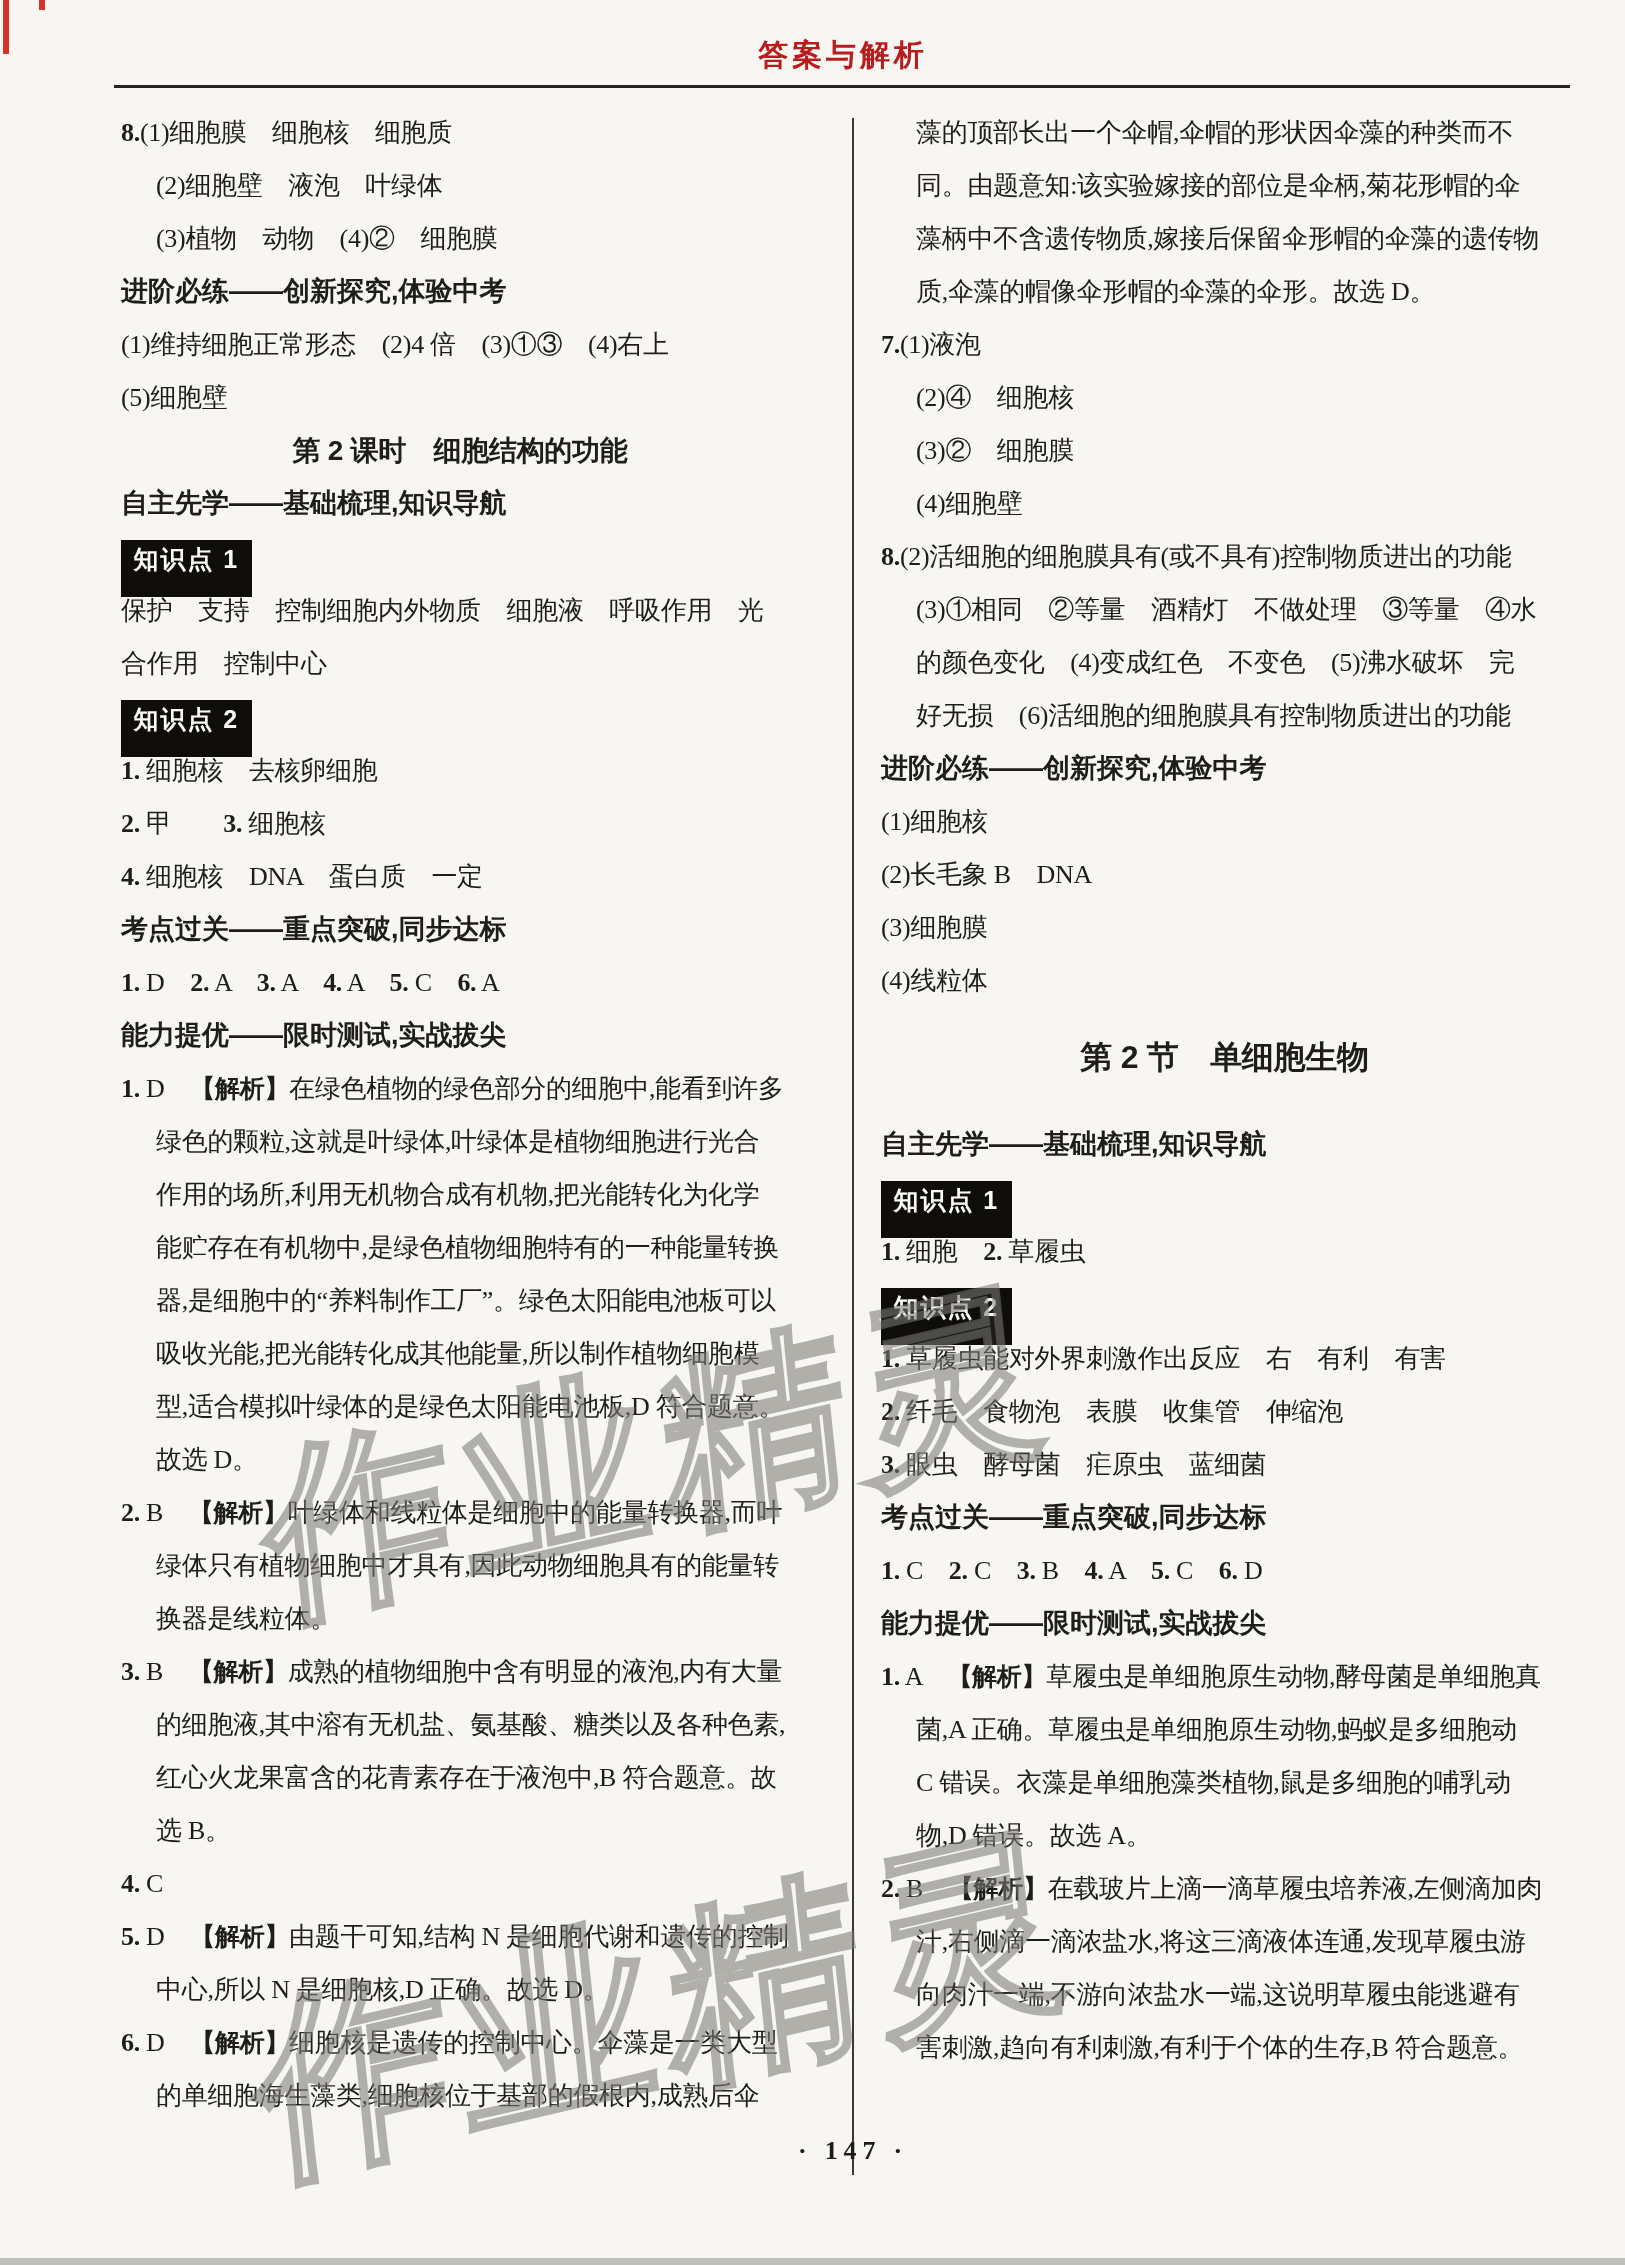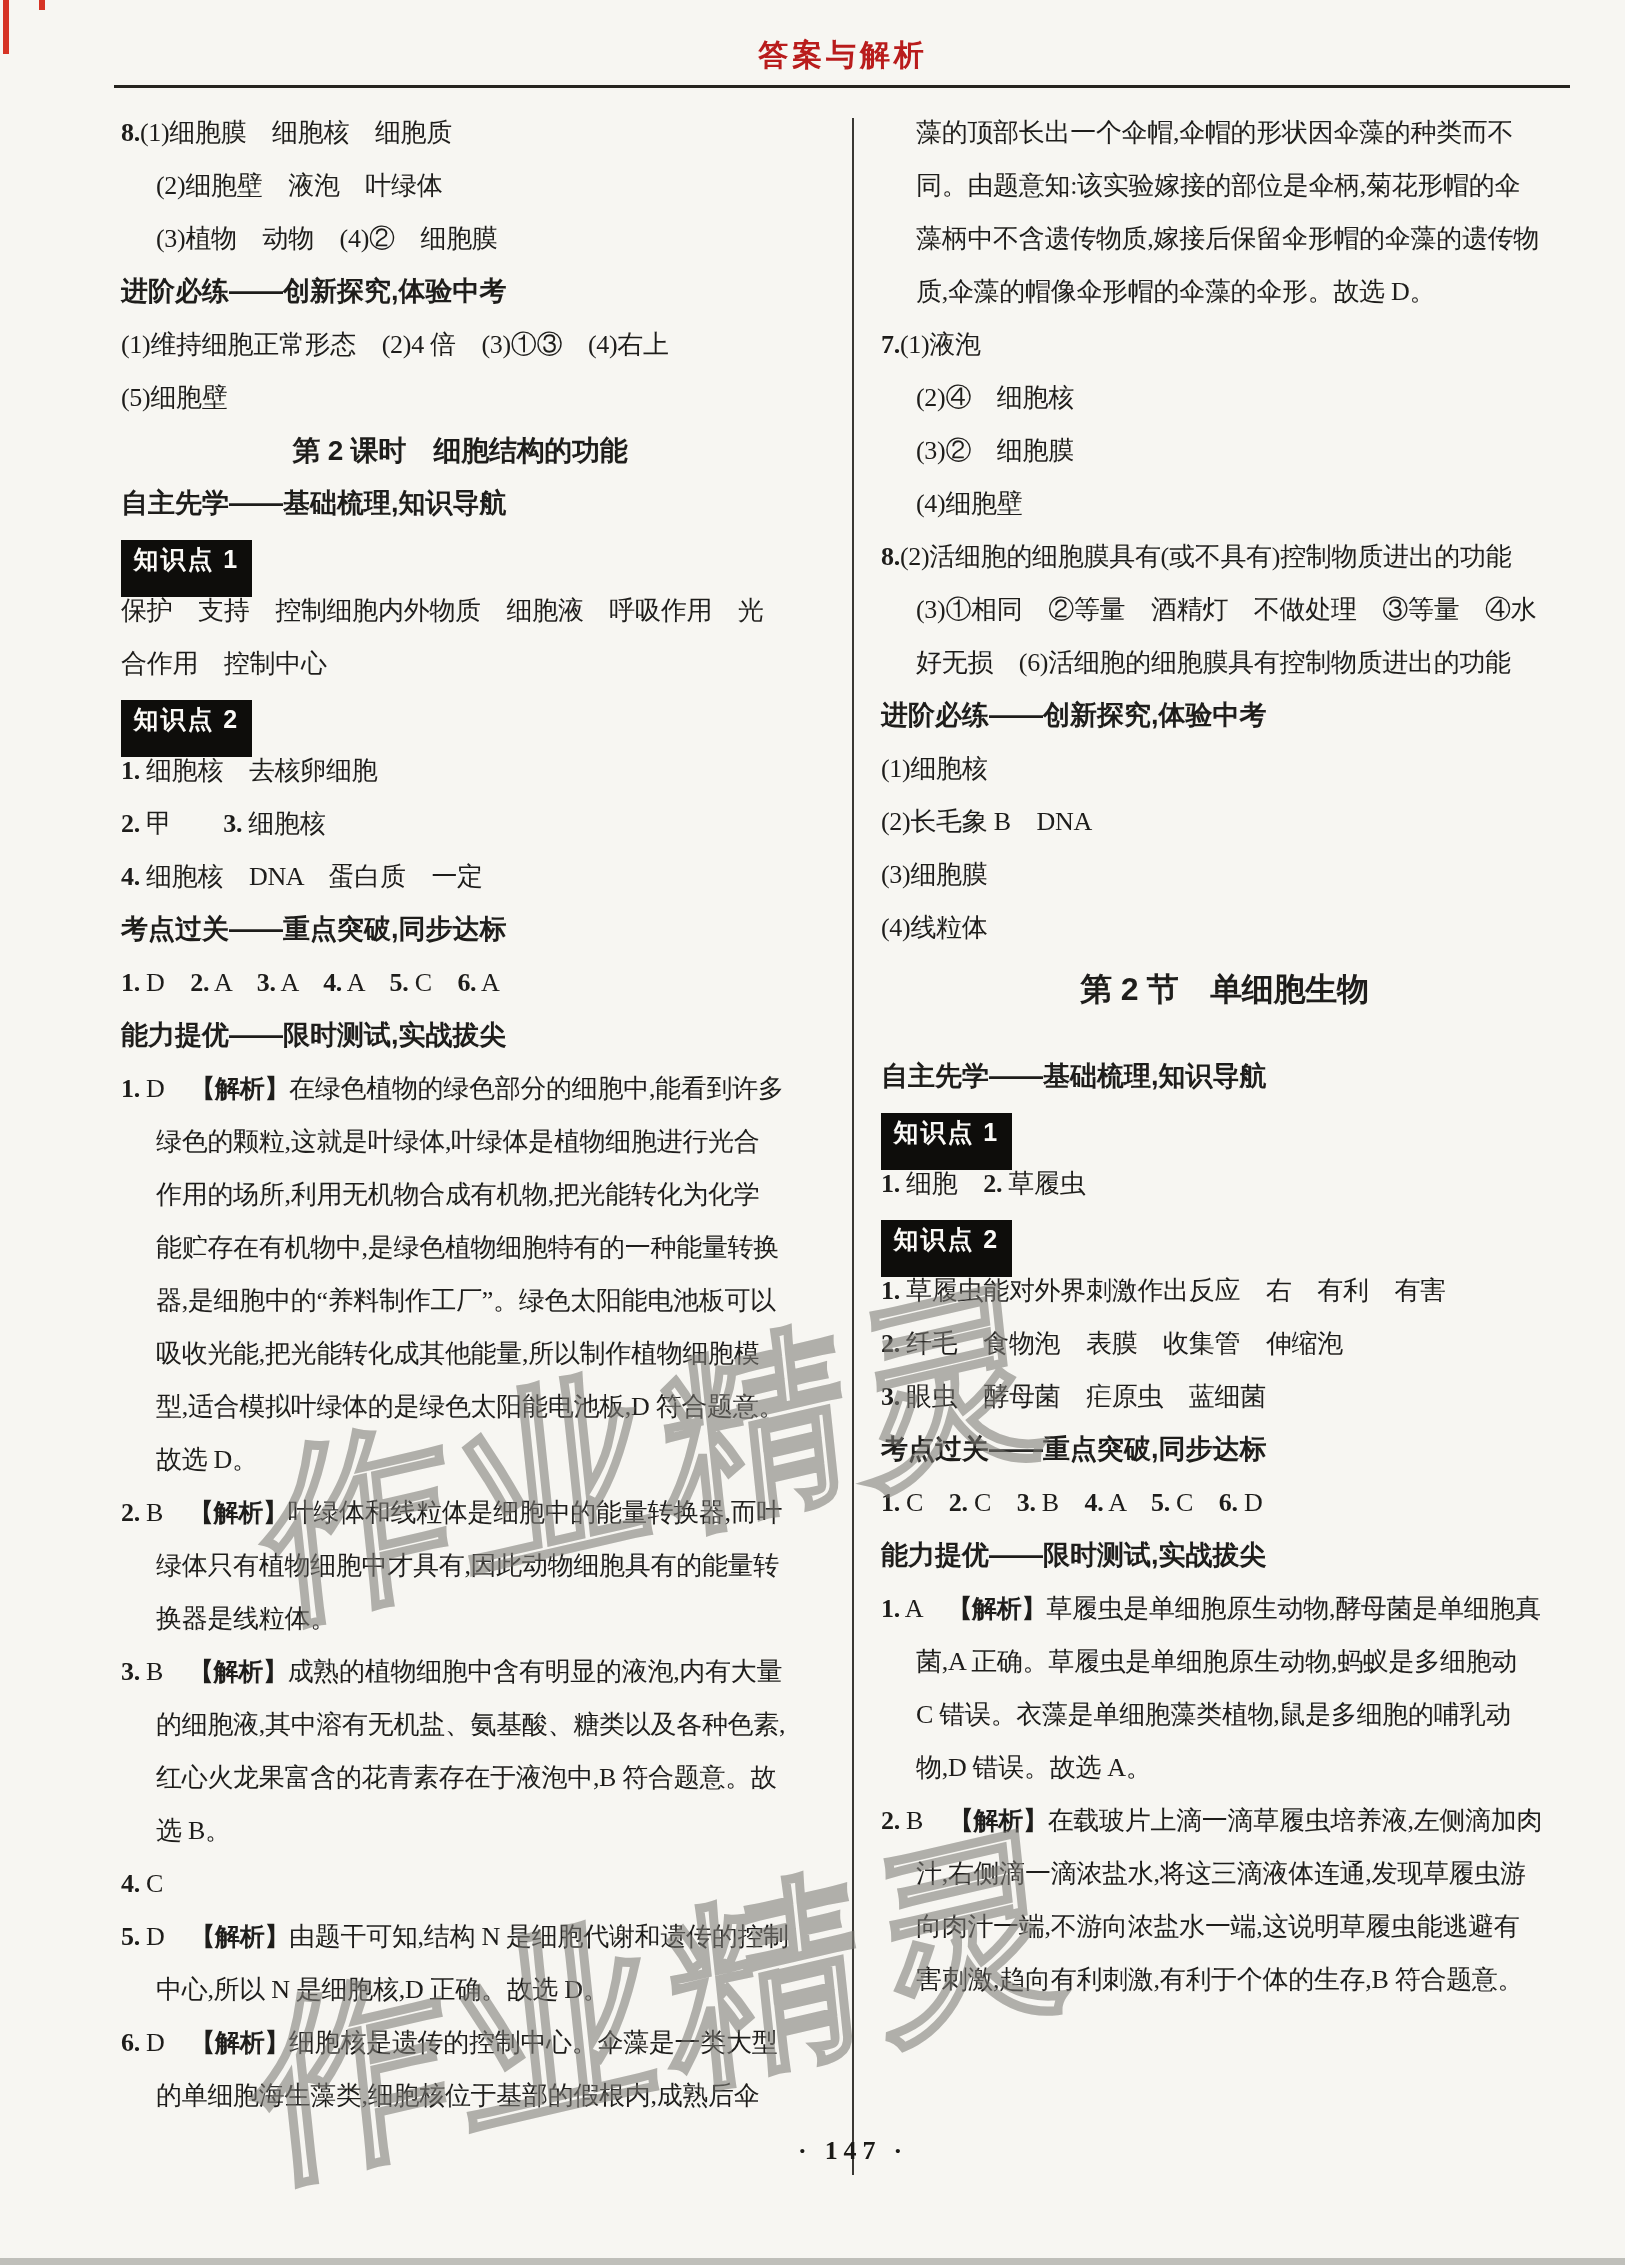--- a/index.html
+++ b/index.html
@@ -19,21 +19,21 @@
   .col-divider{position:absolute;left:852px;top:118px;width:1.9px;height:2057px;background:#3a3834;}
   .col{position:absolute;top:106px;font-size:26px;letter-spacing:-0.3px;}
   .col-left{left:121px;width:678px;}
   .col-right{left:881px;width:687px;}
   .line{height:53px;line-height:53px;white-space:pre;}
   .line.i1{padding-left:35px;}
   .line.h{font-family:"Liberation Sans","DejaVu Sans",sans-serif;font-weight:bold;font-size:27px;letter-spacing:0;}
   .line.ct{text-align:center;font-family:"Liberation Sans","DejaVu Sans",sans-serif;font-weight:bold;font-size:28px;}
   .line.ctlg{
     text-align:center;font-family:"Liberation Sans","DejaVu Sans",sans-serif;
-    font-weight:bold;font-size:32px;margin-top:9px;margin-bottom:34px;
+    font-weight:bold;font-size:32px;margin-top:24px;margin-bottom:34px;
   }
   .line.boxline{padding-top:6.8px;height:47px;line-height:46px;}
   .kp-box{
     display:inline-block;background:#0e0d0b;color:#fbfaf7;
     font-family:"Liberation Sans","DejaVu Sans",sans-serif;font-weight:bold;
     font-size:25px;line-height:39px;height:57px;padding:0 12.6px;letter-spacing:1.9px;
   }
   .b{font-weight:bold;}
   .bh{font-weight:bold;font-family:"Liberation Sans","DejaVu Sans",sans-serif;font-size:25px;}
   .watermark{
@@ -110,20 +110,21 @@
       <div class="line i1"><span>藻的顶部长出一个伞帽,伞帽的形状因伞藻的种类而不</span></div>
       <div class="line i1"><span>同。由题意知:该实验嫁接的部位是伞柄,菊花形帽的伞</span></div>
       <div class="line i1"><span>藻柄中不含遗传物质,嫁接后保留伞形帽的伞藻的遗传物</span></div>
       <div class="line i1"><span>质,伞藻的帽像伞形帽的伞藻的伞形。故选 D。</span></div>
       <div class="line"><span class="b">7.</span><span>(1)液泡</span></div>
       <div class="line i1"><span>(2)④　细胞核</span></div>
       <div class="line i1"><span>(3)②　细胞膜</span></div>
       <div class="line i1"><span>(4)细胞壁</span></div>
       <div class="line"><span class="b">8.</span><span>(2)活细胞的细胞膜具有(或不具有)控制物质进出的功能</span></div>
       <div class="line i1"><span>(3)①相同　②等量　酒精灯　不做处理　③等量　④水</span></div>
+      <div class="line i1"><span>的颜色变化　(4)变成红色　不变色　(5)沸水破坏　完</span></div>
       <div class="line i1"><span>好无损　(6)活细胞的细胞膜具有控制物质进出的功能</span></div>
       <div class="line h"><span>进阶必练——创新探究,体验中考</span></div>
       <div class="line"><span>(1)细胞核</span></div>
       <div class="line"><span>(2)长毛象 B　DNA</span></div>
       <div class="line"><span>(3)细胞膜</span></div>
       <div class="line"><span>(4)线粒体</span></div>
       <div class="line ctlg"><span>第 2 节　单细胞生物</span></div>
       <div class="line h"><span>自主先学——基础梳理,知识导航</span></div>
       <div class="line boxline"><span class="kp-box">知识点 1</span></div>
       <div class="line"><span class="b">1.</span><span> 细胞　</span><span class="b">2.</span><span> 草履虫</span></div>

